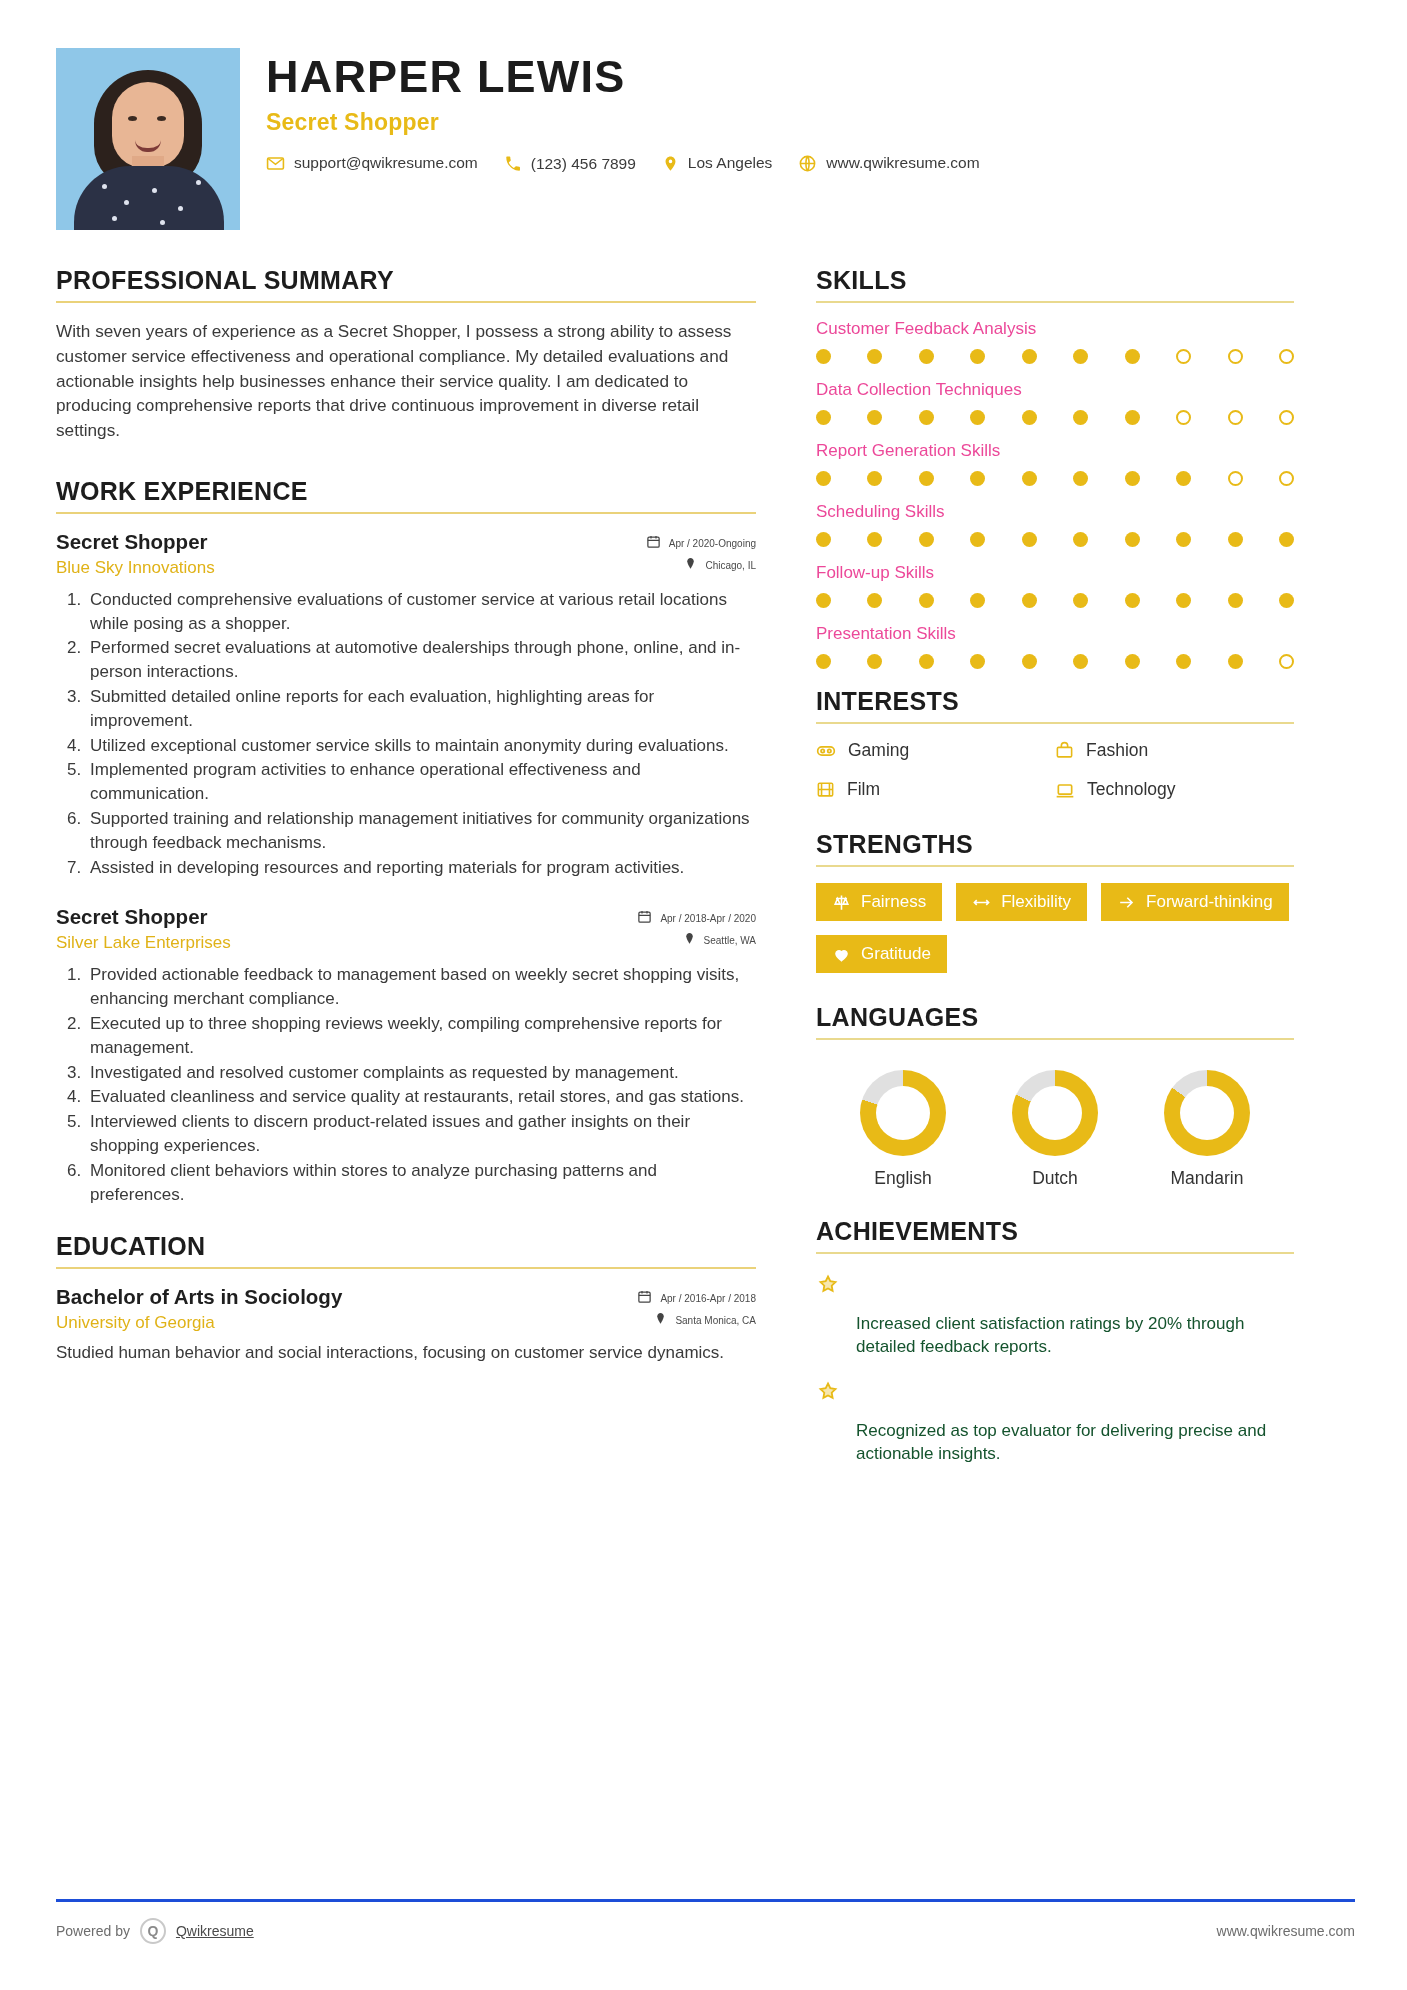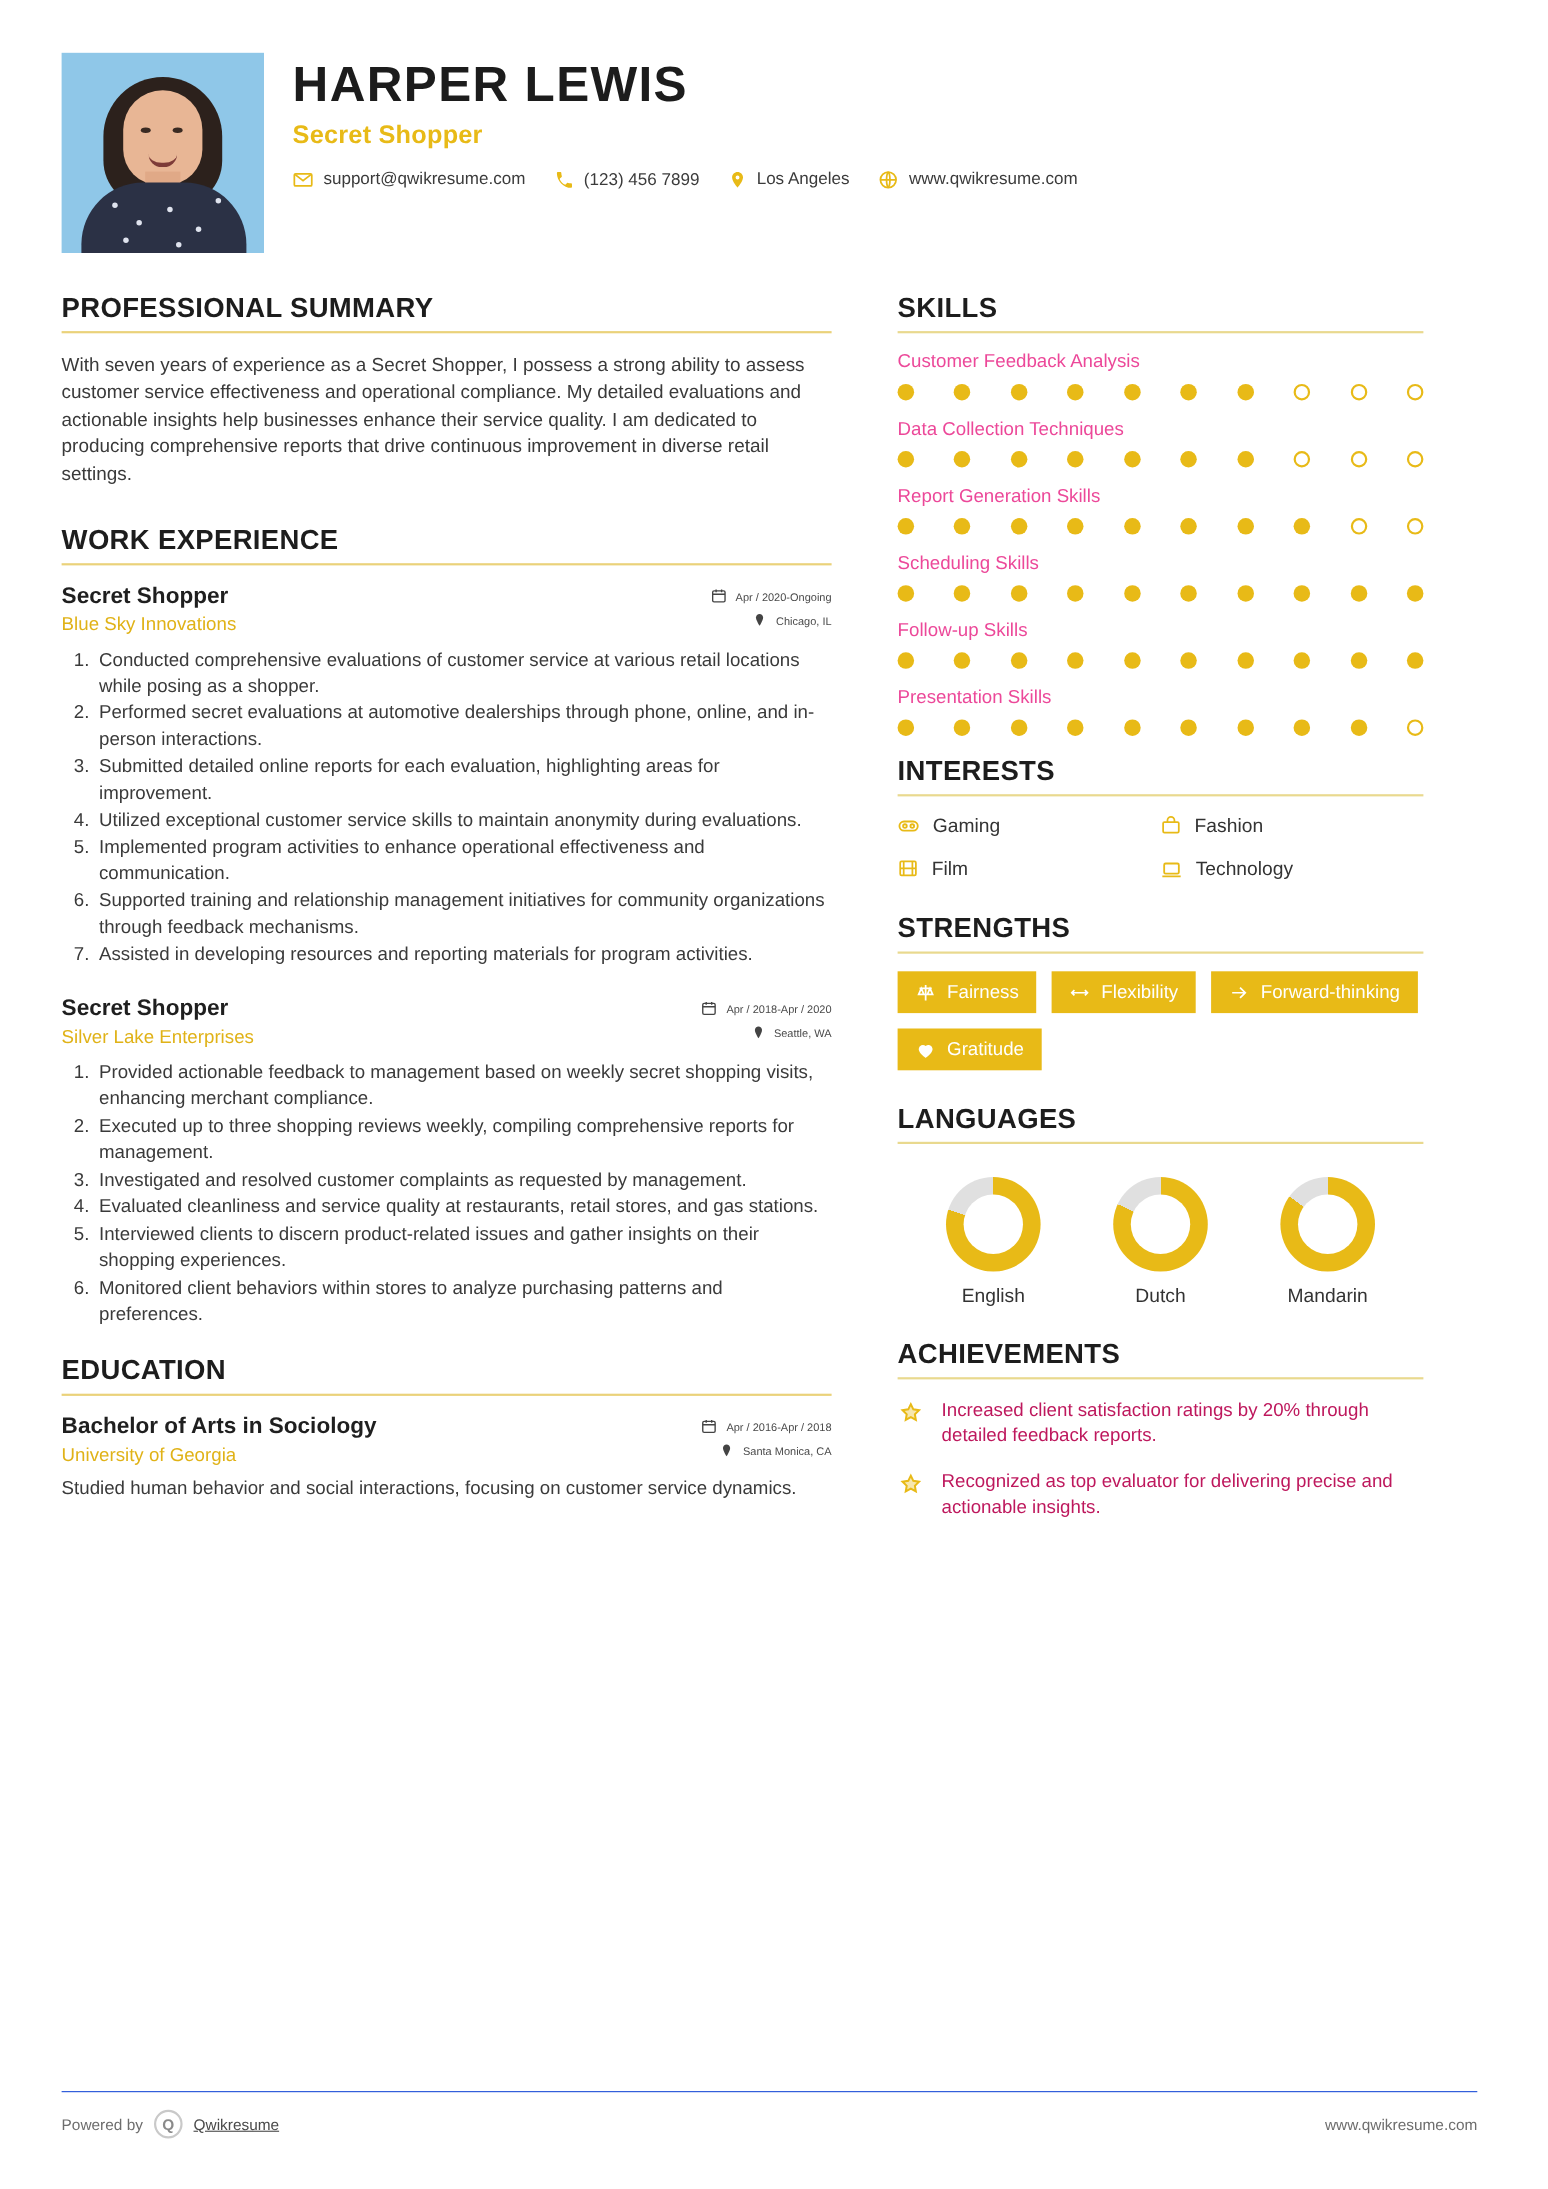--- a/index.html
+++ b/index.html
@@ -191,30 +191,30 @@
   .ring::after {
     content: ""; position: absolute; left: 50%; top: 50%;
     transform: translate(-50%,-50%);
     width: 54px; height: 54px; background: #fff; border-radius: 50%;
   }
   .lang-label { font-size: 17.5px; color: #333; }
 
   
   .ach { display: flex; gap: 14px; margin-bottom: 18px; }
   .ach-ico { color: #e8ba17; flex: 0 0 26px; padding-top: 3px; }
-  .ach-text { font-size: 17px; line-height: 1.38; color: #be185d; }
+  .ach-text { font-size: 17px; line-height: 1.38; color: #14532d; margin-top: 42px; }
 
   
   .footer {
     position: absolute;
-    left: 56px; right: 64px; bottom: 46px;
+    left: 56px; right: 52px; bottom: 46px;
     display: flex;
     align-items: center;
     justify-content: space-between;
-    border-top: 1px solid #1d4ed8;
+    border-top: 3px solid #1d4ed8;
     padding-top: 16px;
     font-size: 14px;
     color: #6d6d6d;
   }
   .powered { display: flex; align-items: center; gap: 10px; }
   .q-badge {
     width: 26px; height: 26px; border-radius: 50%;
     border: 2px solid #c9c9c9; color: #8a8a8a;
     font-size: 14px; font-weight: 700;
     display: flex; align-items: center; justify-content: center;

